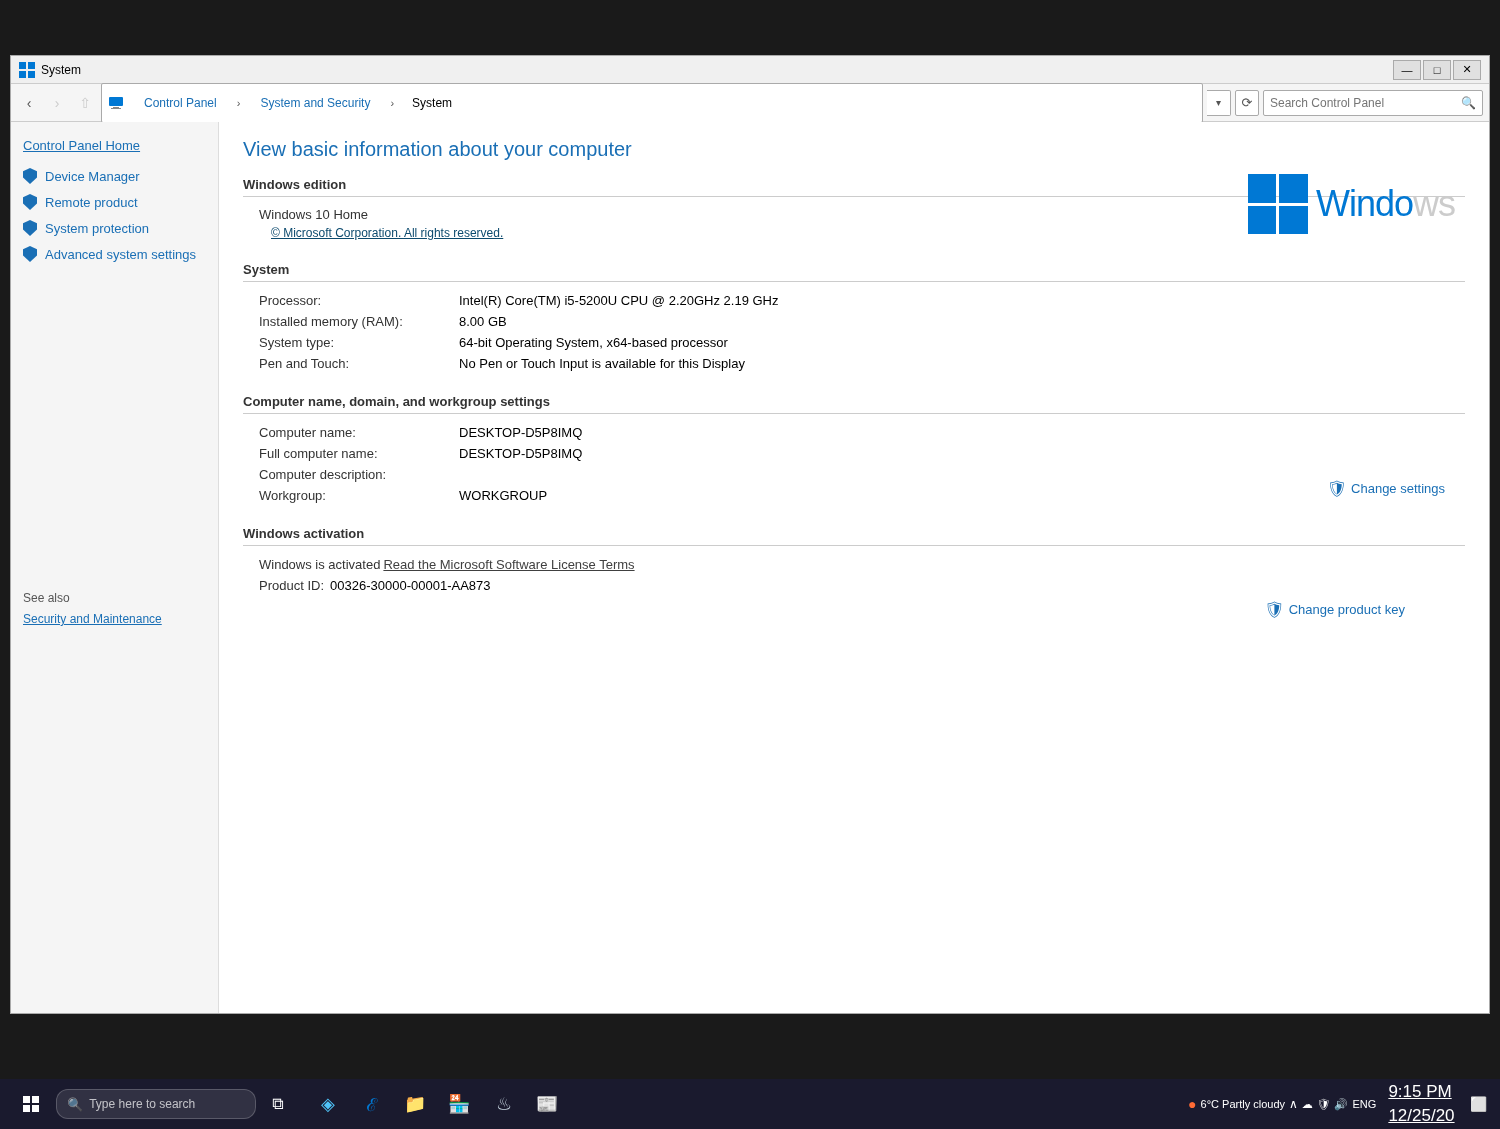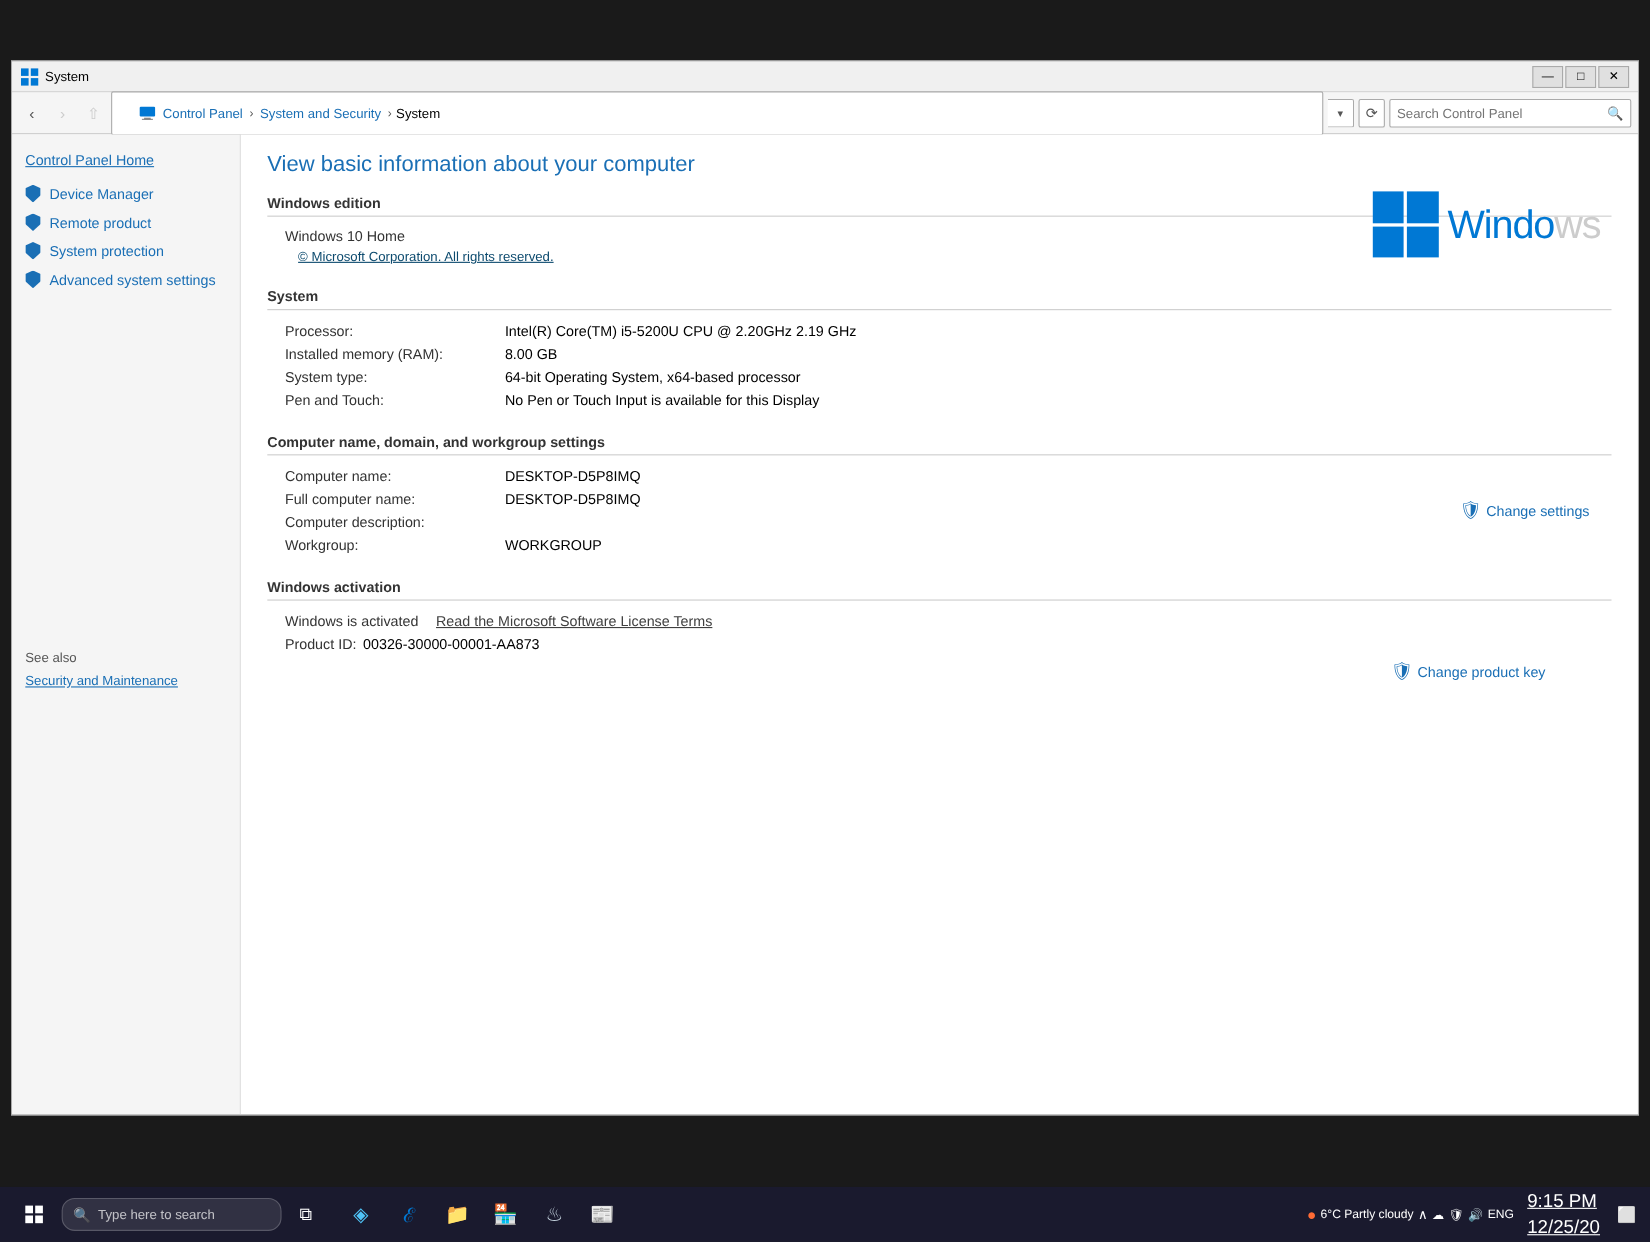--- a/index.html
+++ b/index.html
@@ -93,22 +93,22 @@
     .nav-btn.disabled { color: #ccc; cursor: default; }
 
     .breadcrumb-bar {
       flex: 1;
       height: 40px;
       background: white;
       border: 1px solid #aaa;
       border-radius: 2px;
       display: flex;
       align-items: center;
-      padding: 0 24px;
-      gap: 4px;
+      padding: 0 6px;
+      gap: 18px;
       font-size: 12px;
     }
     .breadcrumb-item {
       color: #1a6fb5;
       cursor: pointer;
       padding: 0 2px;
     }
     .breadcrumb-sep { color: #555; font-size: 11px; }
     .breadcrumb-current { color: #000; font-weight: 400; }
 
@@ -519,21 +519,21 @@
           <span class="info-label">System type:</span>
           <span class="info-value">64-bit Operating System, x64-based processor</span>
         </div>
         <div class="info-row">
           <span class="info-label">Pen and Touch:</span>
           <span class="info-value">No Pen or Touch Input is available for this Display</span>
         </div>
 
         <div class="section-header" style="margin-top: 20px;">Computer name, domain, and workgroup settings</div>
 
-        <div style="display: flex; align-items: center;">
+        <div style="display: flex; align-items: flex-end;">
           <div style="flex: 1;">
             <div class="info-row">
               <span class="info-label">Computer name:</span>
               <span class="info-value">DESKTOP-D5P8IMQ</span>
             </div>
             <div class="info-row">
               <span class="info-label">Full computer name:</span>
               <span class="info-value">DESKTOP-D5P8IMQ</span>
             </div>
             <div class="info-row">
@@ -548,21 +548,21 @@
           <div style="display: flex; align-items: center; gap: 4px; padding: 8px 20px;">
             <div style="display: flex; align-items: center; gap: 4px;">
               <span style="color: #1a6fb5; font-size: 16px;">🛡</span>
               <span class="change-link">Change settings</span>
             </div>
           </div>
         </div>
 
         <div class="section-header" style="margin-top: 20px;">Windows activation</div>
 
-        <div class="info-row" style="gap: 16px;">
+        <div class="info-row" style="gap: 3px;">
           <span class="info-label" style="width: auto;">Windows is activated</span>
           <span class="activation-link">Read the Microsoft Software License Terms</span>
         </div>
         <div class="info-row">
           <span class="info-label" style="width: auto; margin-right: 6px;">Product ID:</span>
           <span class="info-value">00326-30000-00001-AA873</span>
         </div>
 
         <div style="display: flex; justify-content: flex-end; padding-right: 60px; margin-top: 4px;">
           <div style="display: flex; align-items: center; gap: 4px;">

